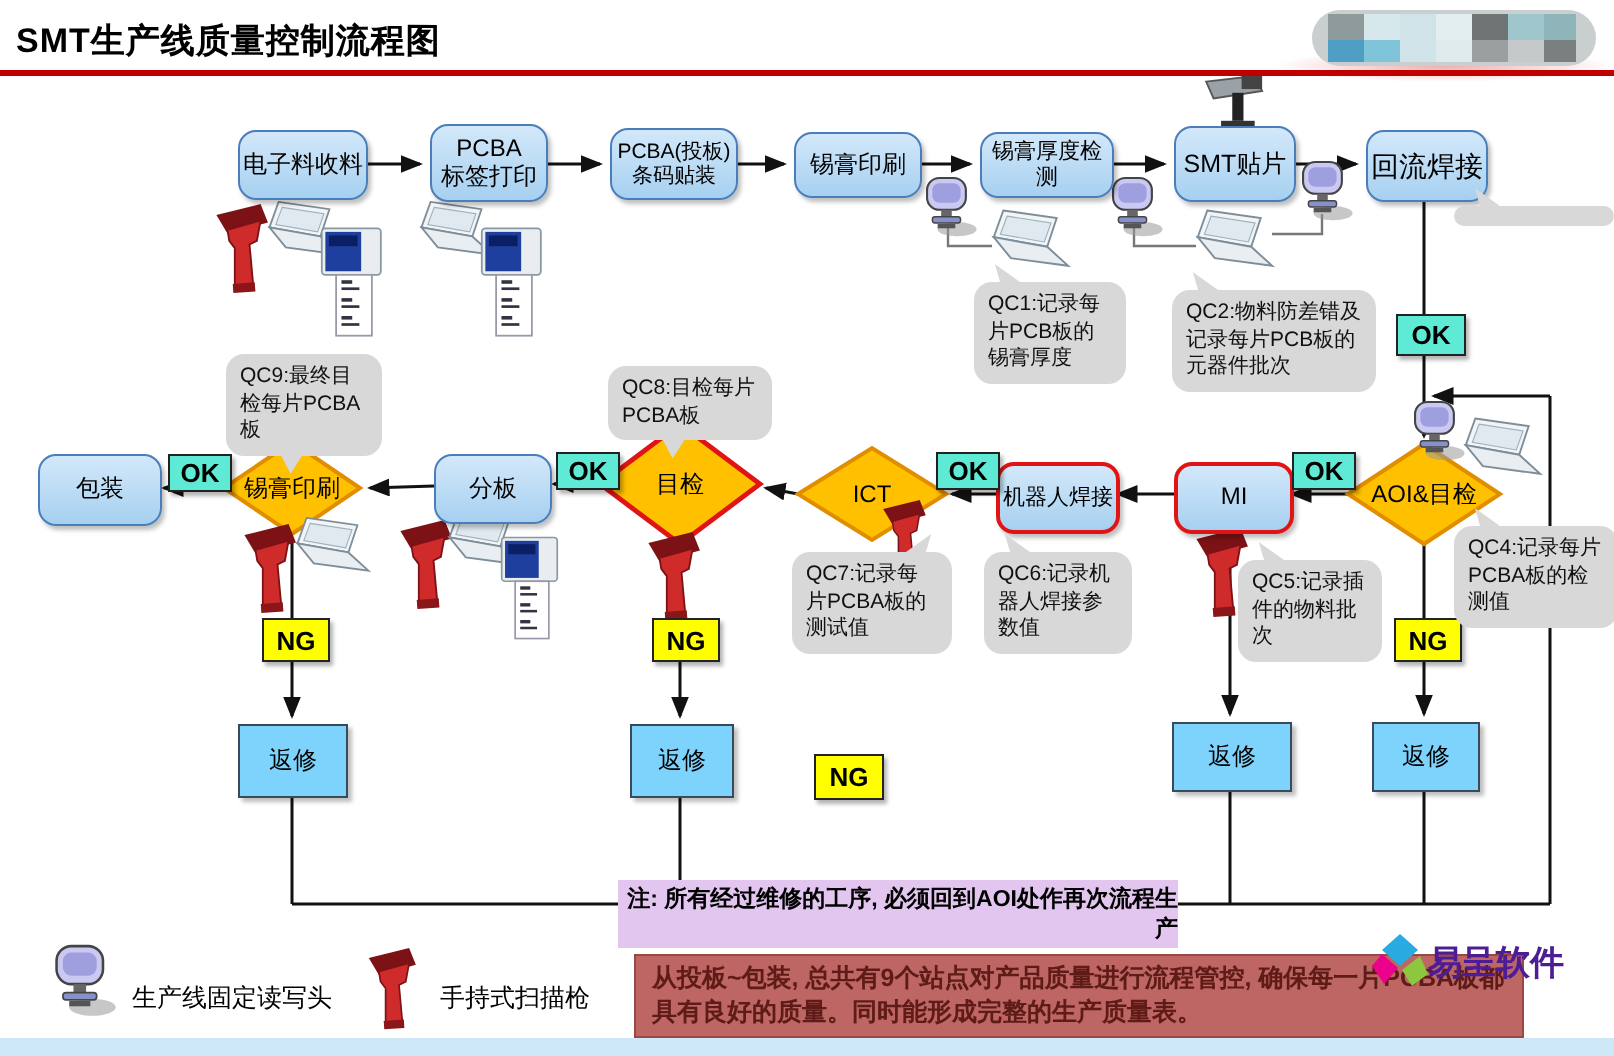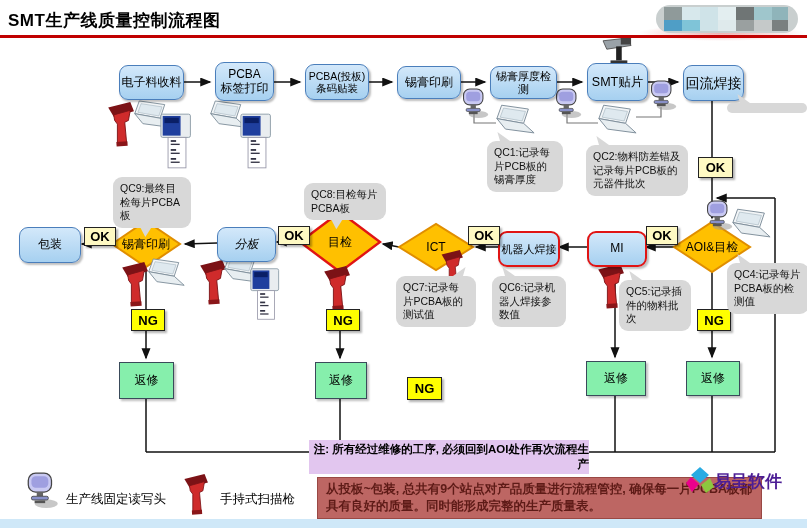--- a/index.html
+++ b/index.html
@@ -12,23 +12,23 @@
           background:radial-gradient(closest-side,rgba(235,160,160,.85),rgba(235,160,160,0));}
   
   .proc{position:absolute;background:linear-gradient(#d3e8fa,#a6d0f0);border:1.6px solid #4a7ebb;
         border-radius:9px;display:flex;align-items:center;justify-content:center;text-align:center;
         font-size:12px;line-height:1.15;white-space:pre-line;box-shadow:1.5px 2px 2px rgba(0,0,0,.25);z-index:4;}
   .proc.alert{border:2px solid #e01414;}
   .dlabel{position:absolute;display:flex;align-items:center;justify-content:center;text-align:center;
           font-size:12px;z-index:5;}
   .badge{position:absolute;display:flex;align-items:center;justify-content:center;font-weight:bold;
          font-size:13px;border:1.6px solid #222;box-shadow:1.5px 2px 2px rgba(0,0,0,.3);z-index:6;}
-  .ok{background:#fef9c3;}
+  .ok{background:#5eead4;}
   .ng{background:#ffff00;}
-  .rework{position:absolute;background:#86efac;border:1.5px solid #3a4a5a;display:flex;align-items:center;
+  .rework{position:absolute;background:#7dd3fc;border:1.5px solid #3a4a5a;display:flex;align-items:center;
           justify-content:center;font-size:12px;box-shadow:2px 2px 2px rgba(0,0,0,.25);z-index:4;}
   .callout{position:absolute;background:#d8d8d8;border-radius:9px;padding:5px 7px;font-size:10.5px;
            line-height:1.3;color:#111;z-index:7;}
   .tail{position:absolute;width:14px;height:12px;background:#d8d8d8;}
   .tail.tl{top:-9px;left:9px;clip-path:polygon(10% 0,100% 75%,35% 100%);}
   .tail.tr{top:-9px;right:9px;clip-path:polygon(90% 0,65% 100%,0 75%);}
   .tail.bl{bottom:-9px;left:26px;clip-path:polygon(0 0,100% 0,45% 100%);}
   .note{position:absolute;left:309px;top:440px;width:280px;background:#e2c6ef;font-size:11.5px;
         font-weight:bold;text-align:right;padding:2px 0;z-index:8;}
   .summary{position:absolute;left:317px;top:477px;width:427px;background:#bd6663;border:1px solid #994844;
@@ -186,21 +186,21 @@
   <div class="proc" style="left:215px;top:62px;width:57px;height:37px;">PCBA
 标签打印</div>
   <div class="proc" style="left:305px;top:64px;width:62px;height:34px;font-size:10.5px;">PCBA(投板)
 条码贴装</div>
   <div class="proc" style="left:397px;top:66px;width:62px;height:31px;">锡膏印刷</div>
   <div class="proc" style="left:490px;top:66px;width:65px;height:31px;font-size:11px;">锡膏厚度检测</div>
   <div class="proc" style="left:587px;top:63px;width:59px;height:36px;font-size:12.5px;">SMT贴片</div>
   <div class="proc" style="left:683px;top:65px;width:59px;height:34px;font-size:14px;">回流焊接</div>
   <div class="proc alert" style="left:587px;top:231px;width:56px;height:32px;">MI</div>
   <div class="proc alert" style="left:498px;top:231px;width:58px;height:32px;font-size:11px;">机器人焊接</div>
-  <div class="proc" style="left:217px;top:227px;width:57px;height:33px;font-style:italic;">分板</div>
+  <div class="proc" style="left:217px;top:227px;width:57px;height:33px;">分板</div>
   <div class="proc" style="left:19px;top:227px;width:60px;height:34px;">包装</div>
 
   <div class="dlabel" style="left:112px;top:232px;width:68px;height:24px;">锡膏印刷</div>
   <div class="dlabel" style="left:300px;top:230px;width:80px;height:24px;">目检</div>
   <div class="dlabel" style="left:399px;top:235px;width:74px;height:24px;">ICT</div>
   <div class="dlabel" style="left:672px;top:235px;width:80px;height:24px;">AOI&amp;目检</div>
 
   <div class="badge ok" style="left:84px;top:227px;width:30px;height:17px;">OK</div>
   <div class="badge ok" style="left:278px;top:226px;width:30px;height:17px;">OK</div>
   <div class="badge ok" style="left:468px;top:226px;width:30px;height:17px;">OK</div>

